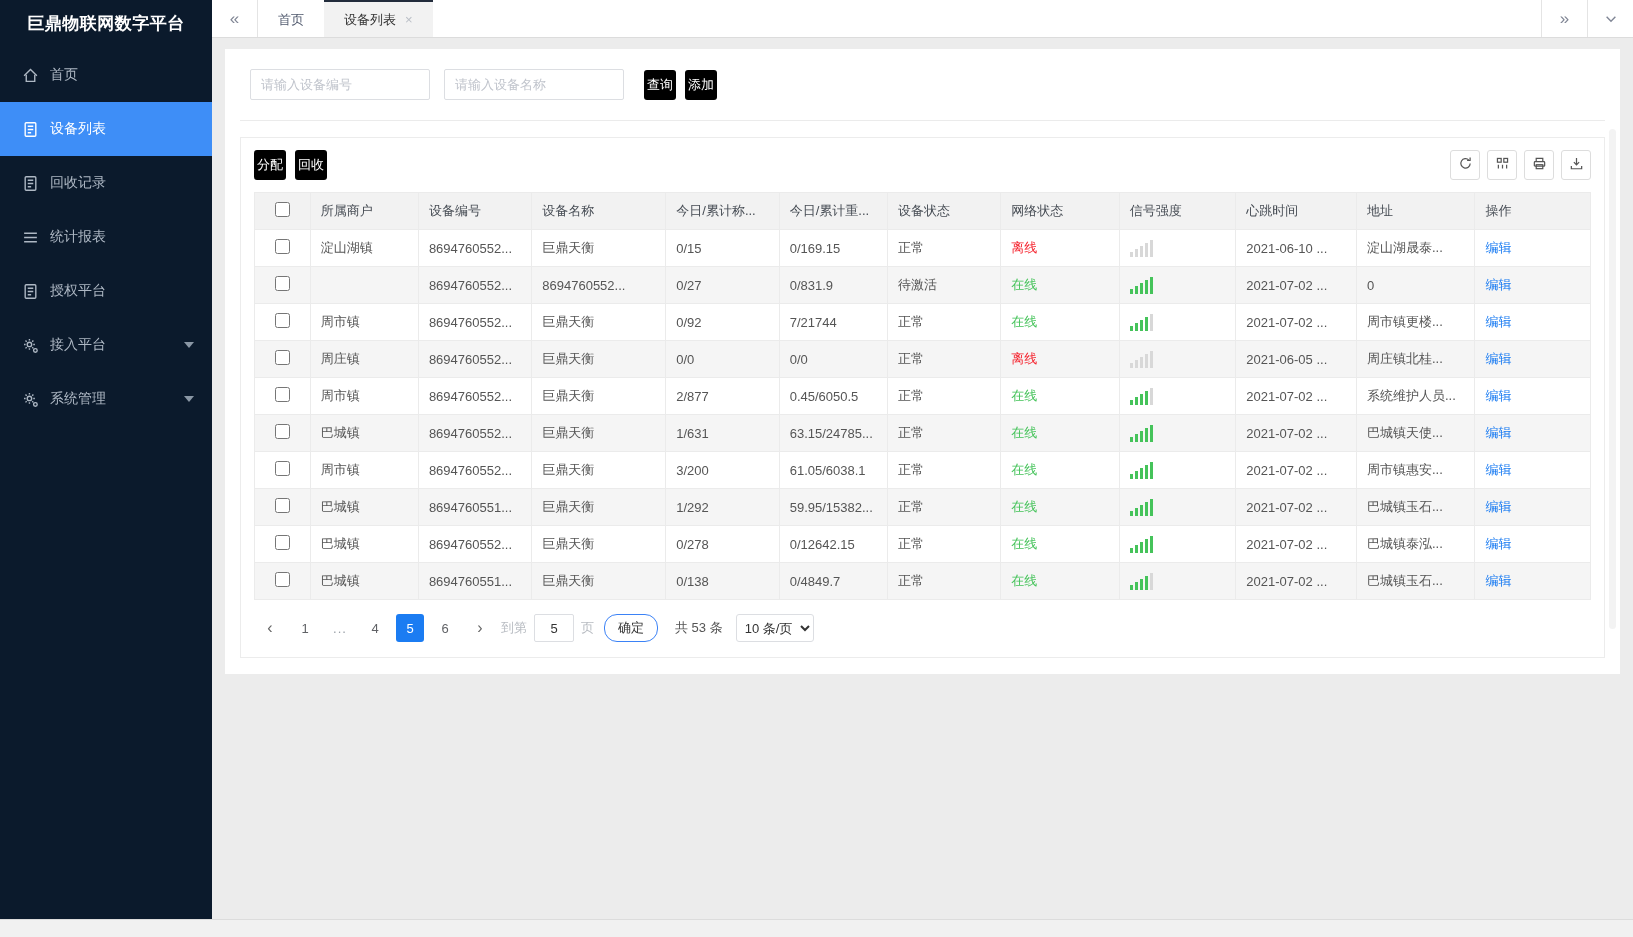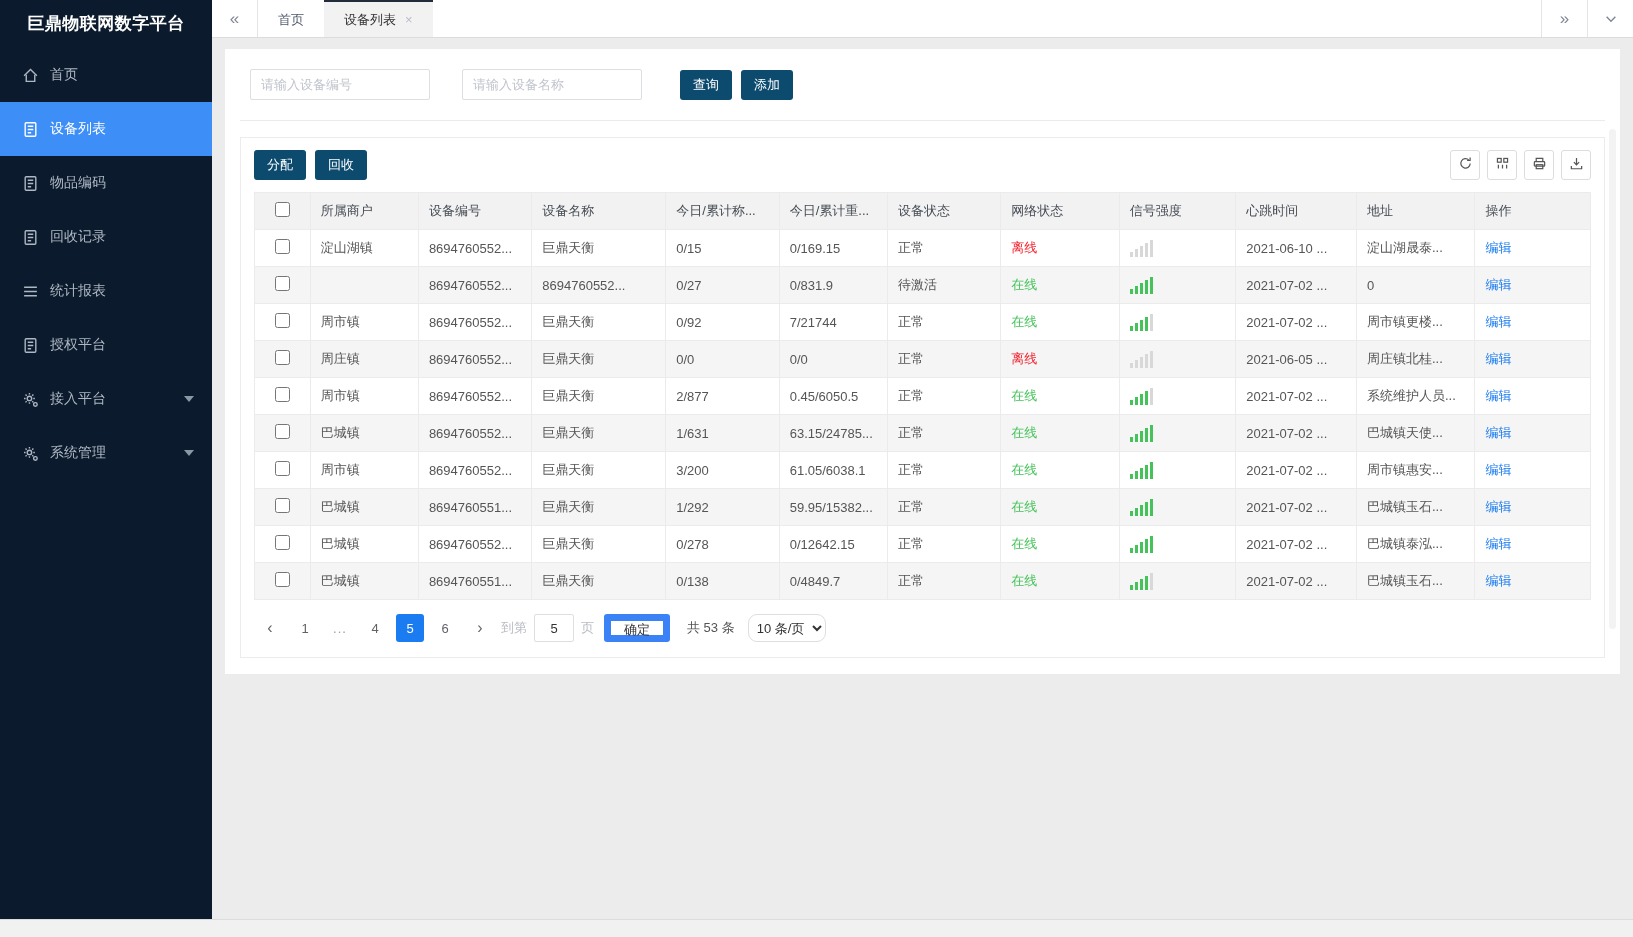--- a/index.html
+++ b/index.html
@@ -33,25 +33,25 @@
   .tab { padding:0 20px; display:flex; align-items:center; gap:9px; font-size:13px; color:#515a6e; cursor:pointer; border-top:2px solid transparent; }
   .tab.active { background:#f2f2f2; border-top:2px solid #222c3c; color:#333; }
   .tab .close { color:#b9bec6; font-size:13px; }
   .tab-spacer { flex:1; }
 
   
   .content { flex:1; padding:11px 13px; overflow:hidden; }
   .panel { background:#fff; padding:18px 15px 16px; position:relative; }
   .panel-scrollbar { position:absolute; top:80px; right:4px; width:7px; height:500px; background:#f3f3f3; border-radius:4px; }
 
-  .search-row { display:flex; align-items:center; gap:32px; padding:2px 10px 20px; border-bottom:1px solid #ebebeb; }
+  .search-row { display:flex; align-items:center; gap:14px; padding:2px 10px 20px; border-bottom:1px solid #ebebeb; }
   .text-input { width:180px; height:31px; border:1px solid #dcdee2; border-radius:2px; padding:0 10px; font-size:13px; color:#333; outline:none; }
   .text-input::placeholder { color:#c0c4cc; }
   .btn-group { display:flex; gap:9px; margin-left:6px; }
-  .btn-primary { height:30px; padding:0 13px; background:#0c4a6e; color:#fff; border:none; border-radius:3px; font-size:13px; cursor:pointer; }
+  .btn-primary { height:30px; padding:0 3px; background:#000000; color:#fff; border:none; border-radius:3px; font-size:13px; cursor:pointer; }
 
   .table-card { border:1px solid #ececec; margin-top:16px; padding:12px 13px 0; }
   .card-toolbar { display:flex; align-items:center; justify-content:space-between; }
   .toolbar-left { display:flex; gap:9px; }
   .toolbar-right { display:flex; gap:7px; }
   .icon-btn { width:30px; height:30px; border:1px solid #ddd; border-radius:3px; background:#fff; display:flex; align-items:center; justify-content:center; color:#555; cursor:pointer; }
   .icon-btn svg { width:15px; height:15px; stroke:currentColor; fill:none; stroke-width:1.3; }
 
   table { width:100%; border-collapse:collapse; table-layout:fixed; font-size:13px; color:#555; margin-top:12px; }
   th, td { border:1px solid #ebebeb; height:37px; padding:0 10px; text-align:left; font-weight:normal; overflow:hidden; white-space:nowrap; }
@@ -66,23 +66,23 @@
   .signal i { width:3px; display:block; background:#d8d8d8; }
   .signal i.on { background:#45c35a; }
 
   .pagination { display:flex; align-items:center; gap:7px; padding:14px 2px 15px; font-size:13px; color:#666; }
   .pg-item { min-width:28px; height:28px; display:flex; align-items:center; justify-content:center; border-radius:3px; cursor:pointer; color:#606266; }
   .pg-item.active { background:#1b7cf2; color:#fff; cursor:default; }
   .pg-item.ellipsis { cursor:default; color:#9aa0a8; letter-spacing:1px; }
   .pg-arrow { font-size:16px; color:#666; }
   .goto-label, .unit-label { color:#b8bcc2; }
   .goto-input { width:40px; height:28px; border:1px solid #dcdee2; border-radius:2px; text-align:center; font-size:13px; color:#333; outline:none; }
-  .confirm-btn { height:28px; padding:0 13px; background:#fff; border:7px solid #3b82f6; border-radius:3px; font-size:13px; color:#333; cursor:pointer; margin-left:3px; }
+  .confirm-btn { height:28px; padding:0 13px; background:#fff; border:1px solid #3b82f6; border-radius:13px; font-size:13px; color:#333; cursor:pointer; margin-left:3px; }
   .total-label { color:#555; margin:0 6px 0 10px; }
-  .page-size-select { height:28px; border:1px solid #dcdee2; border-radius:9px; background:#fff; font-size:13px; color:#333; padding:0 4px; }
+  .page-size-select { height:28px; border:1px solid #dcdee2; border-radius:3px; background:#fff; font-size:13px; color:#333; padding:0 4px; }
 
   .hscroll-strip { position:fixed; left:0; bottom:0; width:1633px; height:18px; background:#f1f1f1; border-top:1px solid #dcdcdc; }
 </style>
 </head>
 <body>
 
 <div class="app">
 
   <aside class="sidebar">
     <div class="logo">巨鼎物联网数字平台</div>
@@ -97,29 +97,20 @@
           <span>首页</span>
         </div>
         <div class="menu-item active">
           <span class="micon">
             <svg viewBox="0 0 16 16">
               <rect x="3" y="1.6" width="10" height="12.8" rx="1"></rect>
               <path d="M5.4 5h5.2M5.4 8h5.2M5.4 11h3.2"></path>
             </svg>
           </span>
           <span>设备列表</span>
-        </div>
-        <div class="menu-item">
-          <span class="micon">
-            <svg viewBox="0 0 16 16">
-              <rect x="3" y="1.6" width="10" height="12.8" rx="1"></rect>
-              <path d="M5.4 5h5.2M5.4 8h5.2M5.4 11h3.2"></path>
-            </svg>
-          </span>
-          <span>物品编码</span>
         </div>
         <div class="menu-item">
           <span class="micon">
             <svg viewBox="0 0 16 16">
               <rect x="3" y="1.6" width="10" height="12.8" rx="1"></rect>
               <path d="M5.4 5h5.2M5.4 8h5.2M5.4 11h3.2"></path>
             </svg>
           </span>
           <span>回收记录</span>
         </div>

